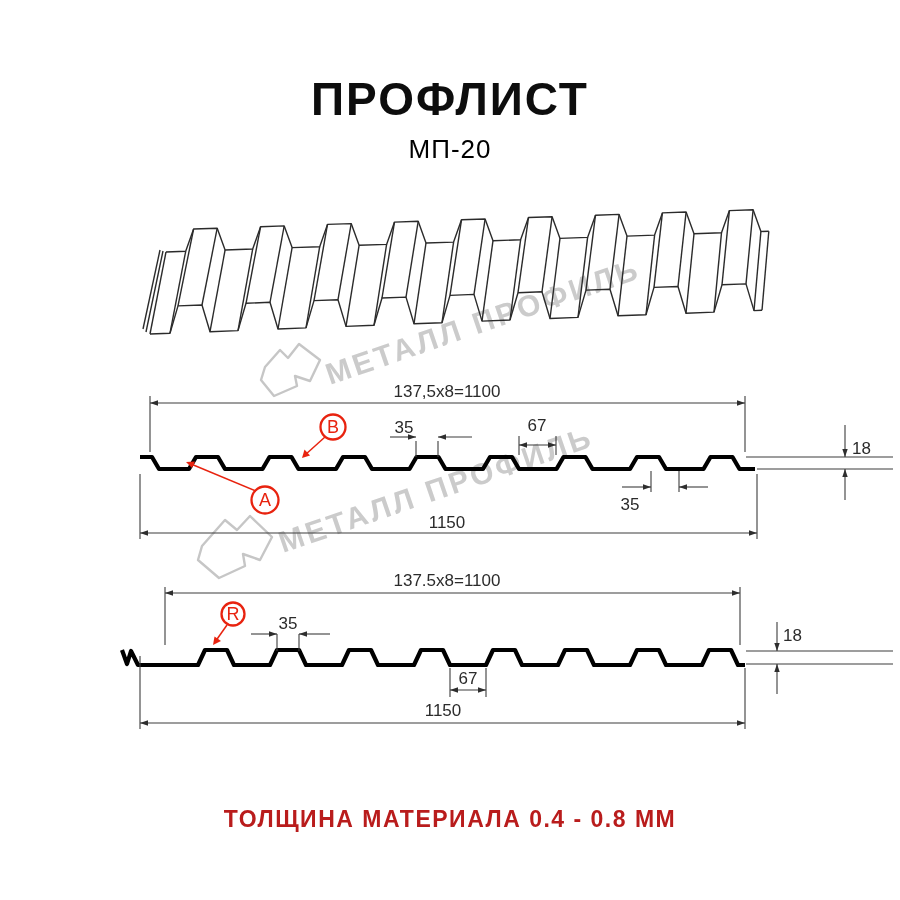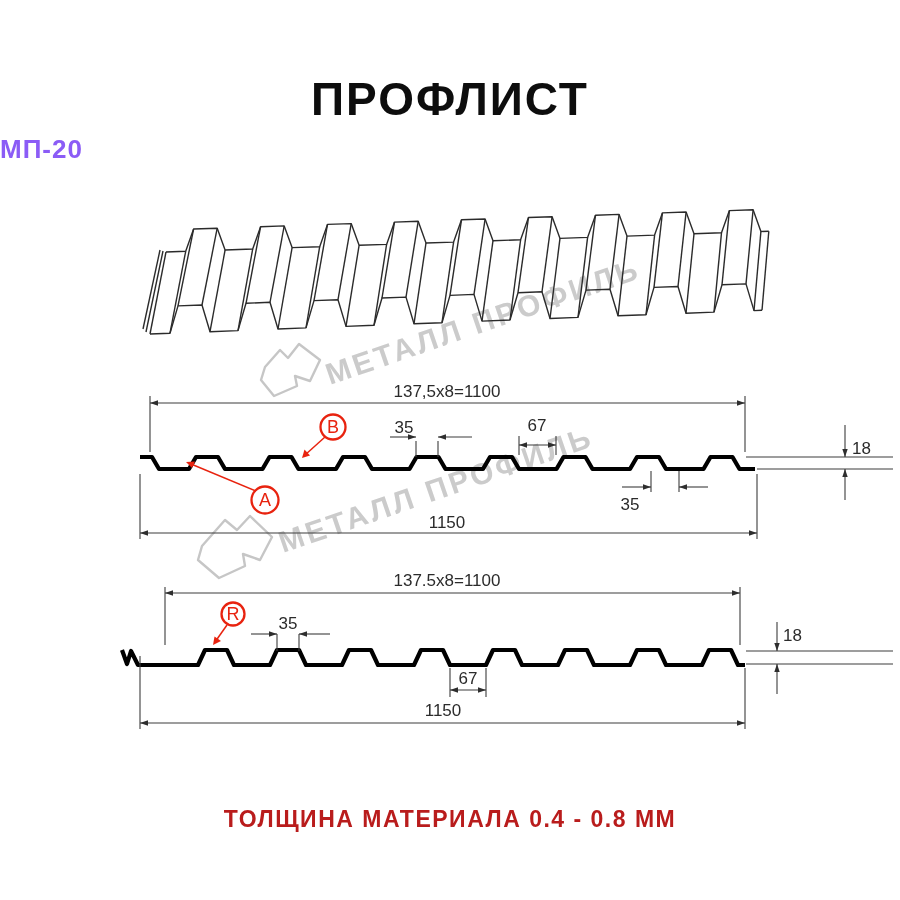--- a/index.html
+++ b/index.html
@@ -1,21 +1,21 @@
 <!DOCTYPE html>
 <html><head>
 <meta charset="utf-8">
 <style>
   html,body{margin:0;padding:0;background:#ffffff;}
   #canvas{position:relative;width:900px;height:900px;background:#ffffff;overflow:hidden;
           font-family:"Liberation Sans","DejaVu Sans",sans-serif;}
   .title{position:absolute;left:0;top:72px;width:900px;text-align:center;
          font-size:46px;font-weight:800;letter-spacing:2px;color:#0d0d0d;}
-  .subtitle{position:absolute;left:0;top:134px;width:900px;
-         font-size:26px;font-weight:700;letter-spacing:1px;color:#8b5cf6;}
+  .subtitle{position:absolute;left:0;top:134px;width:900px;text-align:center;
+         font-size:26px;font-weight:400;letter-spacing:1px;color:#000000;}
   .footer{position:absolute;left:0;top:806px;width:900px;text-align:center;
          font-size:23px;font-weight:600;letter-spacing:1.5px;color:#b91c1c;}
   svg{position:absolute;left:0;top:0;}
   .thin{stroke:#3c3c3c;stroke-width:1.1;fill:none;}
   .thick{stroke:#000000;stroke-width:4.2;fill:none;stroke-linejoin:round;}
   .sheet{stroke:#2b2b2b;stroke-width:1.4;fill:none;stroke-linejoin:round;}
   .dim-t{font-family:"Liberation Sans","DejaVu Sans",sans-serif;font-size:17px;fill:#2b2b2b;}
   .red-l{stroke:#e8230f;stroke-width:1.5;fill:none;}
   .red-c{stroke:#e8230f;stroke-width:2.3;fill:none;}
   .red-t{font-family:"Liberation Sans","DejaVu Sans",sans-serif;font-size:18px;fill:#e8230f;}

